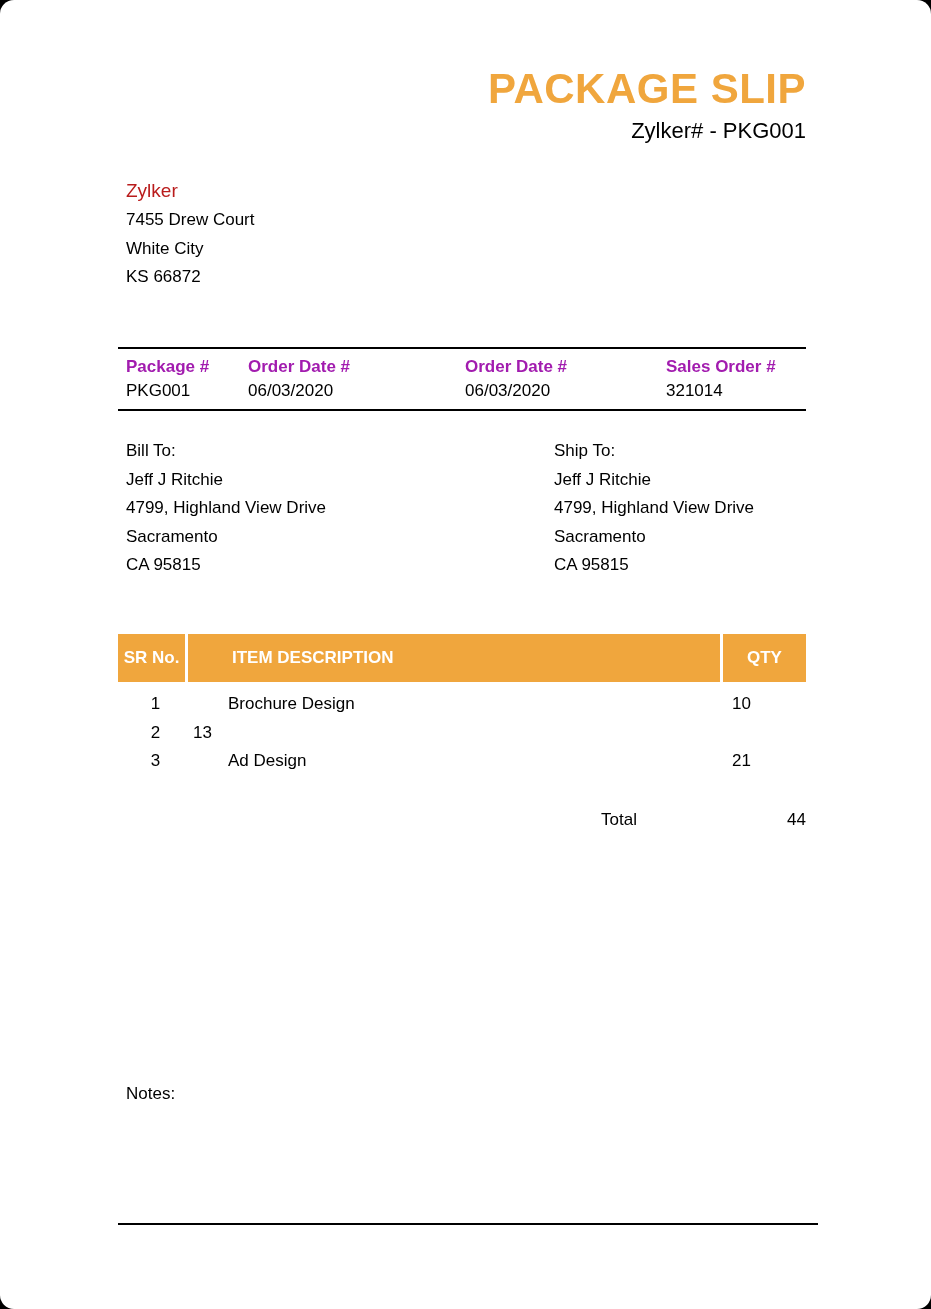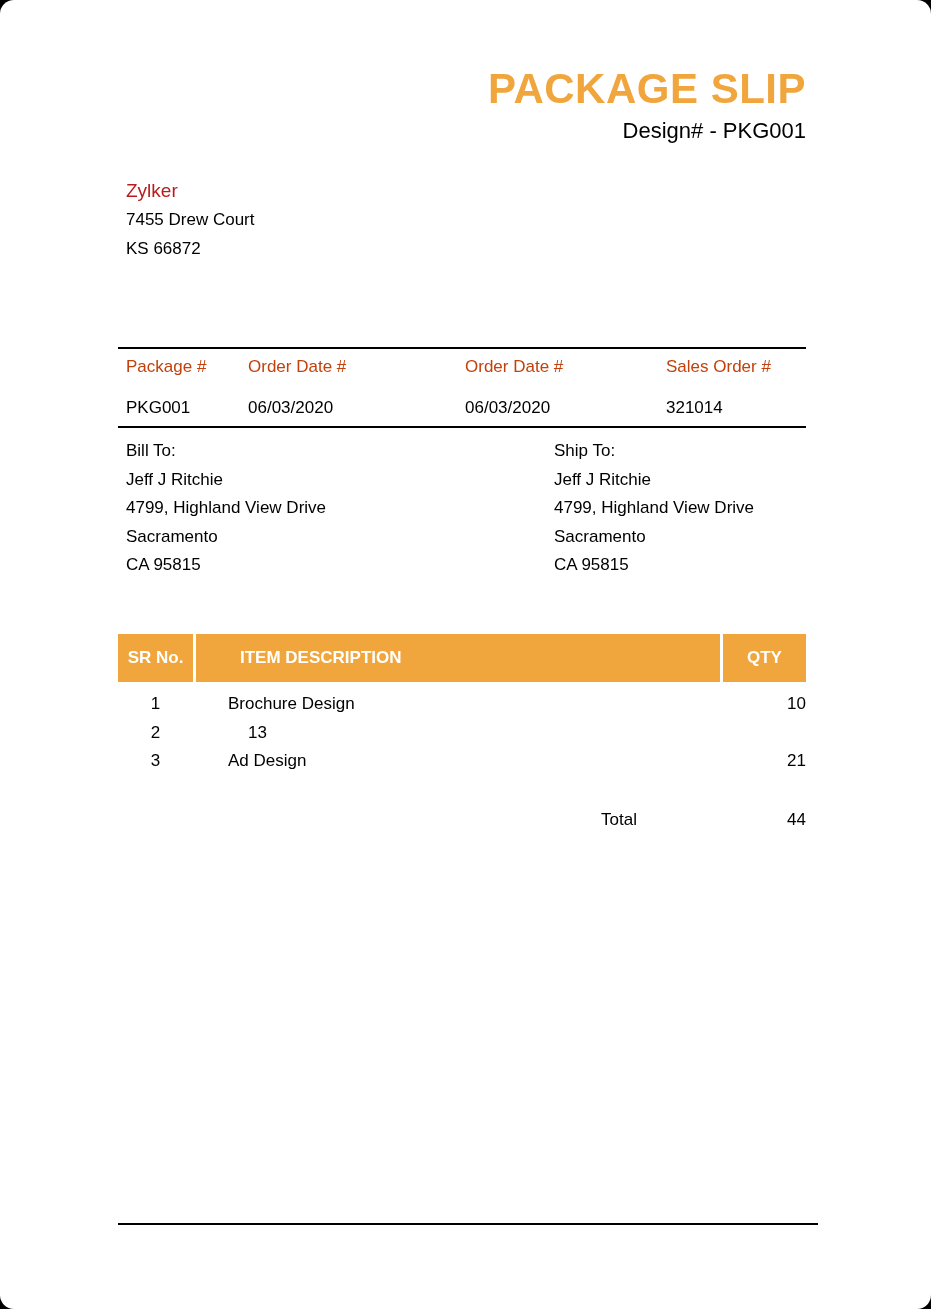--- a/index.html
+++ b/index.html
@@ -27,69 +27,70 @@
 
   
   .company { top: 176px; padding-left: 8px; }
   .company-name { font-size: 19px; line-height: 30px; color: #b91c1c; }
   .addr-line, .party-line { font-size: 17px; line-height: 28.5px; }
 
   
   .info-table { top: 347px; border-top: 2px solid #000; border-bottom: 2px solid #000; }
   .info-row { display: grid; grid-template-columns: 130px 217px 201px 140px; }
   .info-row.hdr { padding-top: 6px; }
-  .info-row.val { padding-bottom: 6px; margin-top: 17px; }
+  .info-row.val { padding-bottom: 6px; }
   .info-cell { font-size: 17px; line-height: 24px; }
-  .info-row.hdr .info-cell { color: #c2410c; font-weight: normal; }
+  .info-row.hdr .info-cell { color: #a21caf; font-weight: bold; }
   .info-cell:first-child { padding-left: 8px; }
 
   
   .addresses { top: 437px; display: flex; }
   .addr-col { width: 428px; padding-left: 8px; box-sizing: border-box; }
   .addr-col.ship { width: 260px; }
 
   
   .items { top: 634px; }
   .items-header {
     display: flex; align-items: stretch;
     background: #F0A63D; height: 48px;
     color: #fff; font-weight: bold; font-size: 17px;
   }
   .items-header > div { display: flex; align-items: center; }
-  .h-sr { width: 75px; justify-content: center; border-radius: 8px; }
+  .h-sr { width: 67px; justify-content: center; border-radius: 8px; }
   .h-desc { flex: 1; border-left: 3px solid #fff; padding-left: 44px; box-sizing: border-box; }
   .h-qty { width: 86px; border-left: 3px solid #fff; justify-content: center; box-sizing: border-box; }
   .items-body { padding-top: 8px; }
   .item-row { display: flex; font-size: 17px; line-height: 28.5px; }
   .c-sr { width: 75px; text-align: center; }
   .c-desc { flex: 1; padding-left: 35px; }
-  .c-qty { width: 74px; text-align: right; }
+  .c-qty { width: 74px; text-align: left; }
   .total-row { display: flex; margin-top: 30px; font-size: 17px; line-height: 28.5px; }
   .t-label { width: 614px; text-align: right; padding-right: 95px; box-sizing: border-box; }
   .t-qty { width: 74px; text-align: right; }
 
   
   .notes { top: 1080px; padding-left: 8px; font-size: 17px; line-height: 28.5px; }
 
   
   .bottom-line { position: absolute; top: 1223px; left: 118px; width: 700px; border-top: 2px solid #000; }
 </style>
 </head>
 <body>
 
 <div class="paper">
 
   <div class="section doc-header">
     <div class="doc-title">PACKAGE SLIP</div>
-    <div class="package-line">Design# - PKG001</div>
+    <div class="package-line">Zylker# - PKG001</div>
   </div>
 
   <div class="section company">
     <div class="company-name">Zylker</div>
     <div class="addr-line">7455 Drew Court</div>
+    <div class="addr-line">White City</div>
     <div class="addr-line">KS 66872</div>
   </div>
 
   <div class="section info-table">
     <div class="info-row hdr">
       <div class="info-cell">Package #</div>
       <div class="info-cell">Order Date #</div>
       <div class="info-cell">Order Date #</div>
       <div class="info-cell">Sales Order #</div>
     </div>
@@ -139,16 +140,19 @@
         <div class="c-desc">Ad Design</div>
         <div class="c-qty">21</div>
       </div>
     </div>
     <div class="total-row">
       <div class="t-label">Total</div>
       <div class="t-qty">44</div>
     </div>
   </div>
 
+  <div class="section notes">
+    <div>Notes:</div>
+  </div>
 
   <div class="bottom-line"></div>
 
 </div>
 
 </body></html>

